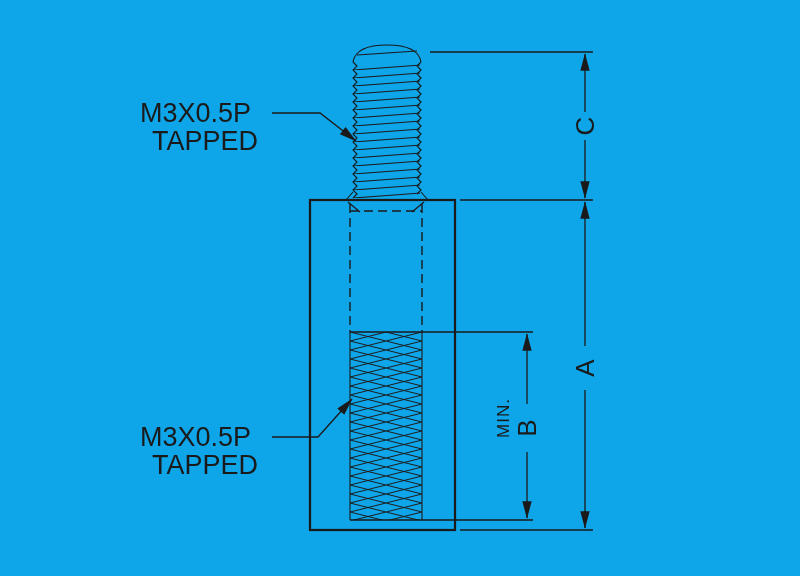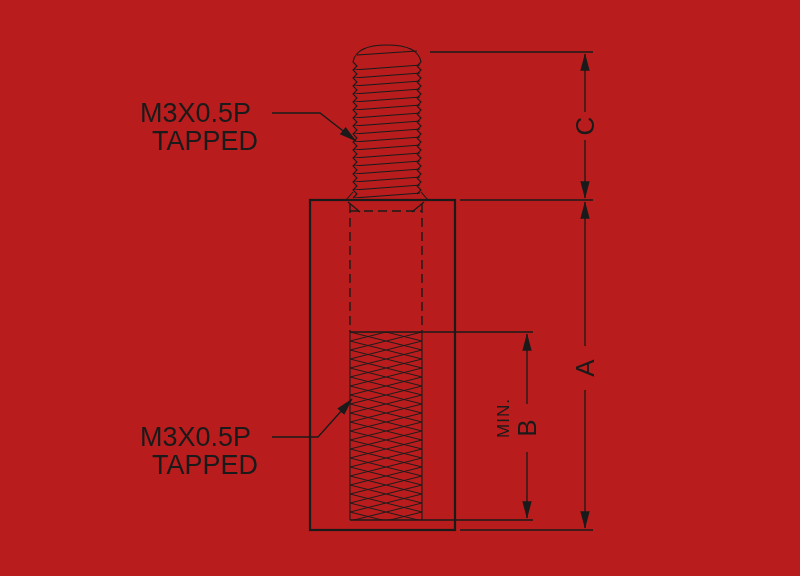--- a/index.html
+++ b/index.html
@@ -1,16 +1,16 @@
 <!DOCTYPE html>
 <html><head>
 <meta charset="utf-8">
 <style>
   html,body{margin:0;padding:0;background:#ffffff;width:800px;height:576px;overflow:hidden;}
-  .sheet{width:800px;height:576px;background:#b91c1c;}
+  .sheet{width:800px;height:576px;background:#0ea5e9;}
   svg{display:block;font-family:"Liberation Sans", sans-serif;}
   .outline{stroke:#1a1a1a;stroke-width:2.2;fill:none;}
   .thin{stroke:#1a1a1a;stroke-width:1.3;fill:none;}
   .thread{stroke:#1a1a1a;stroke-width:1.1;fill:none;}
   .hidden-line{stroke:#1a1a1a;stroke-width:1.4;fill:none;stroke-dasharray:9 5;}
   .dim{stroke:#1a1a1a;stroke-width:1.3;fill:none;}
   .callout-text{font-size:27px;fill:#1a1a1a;}
   .dim-text{font-size:26px;fill:#1a1a1a;}
   .min-text{font-size:17px;fill:#1a1a1a;letter-spacing:1px;}
 </style>

